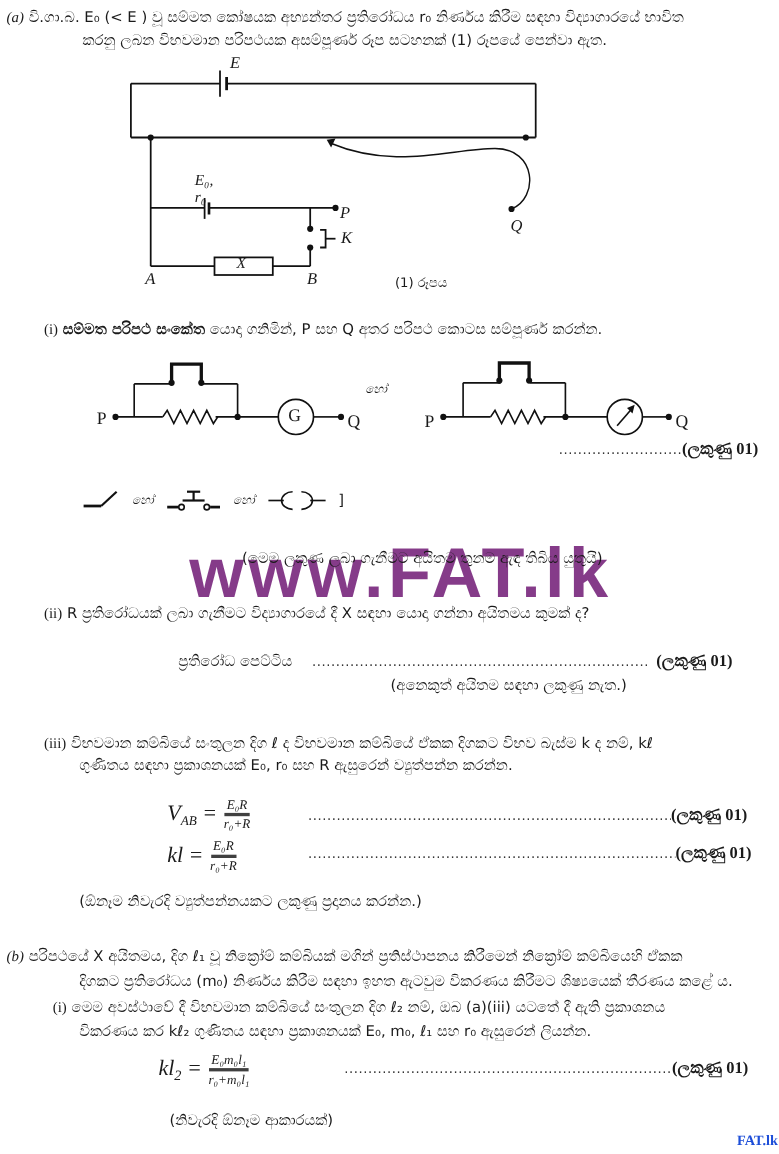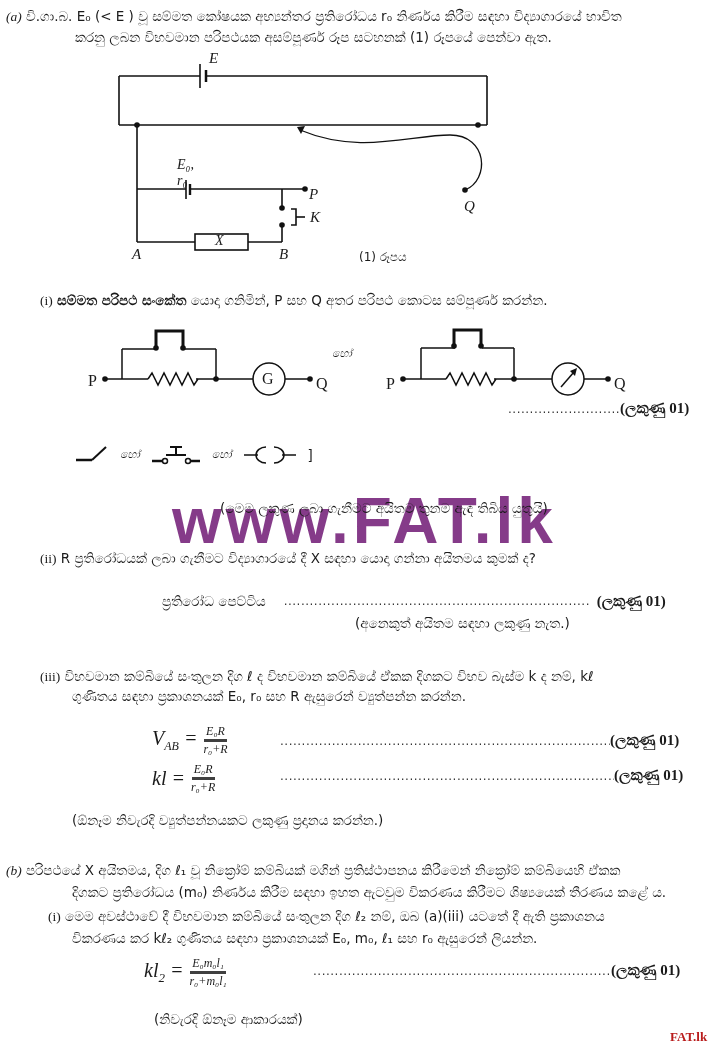--- a/index.html
+++ b/index.html
@@ -9,21 +9,21 @@
   .txt { font-size: 13.5px; line-height: 20px; white-space: nowrap; text-align: center; }
   .serif { font-family: "Liberation Serif", serif; }
   .it { font-style: italic; font-family: "Liberation Serif", serif; }
   .marks { font-family: "Liberation Serif", serif; font-size: 15px; font-weight: bold; }
   .dots { color: #333; letter-spacing: 0.5px; overflow: hidden; font-size: 12px; }
   .frac { display: inline-flex; flex-direction: column; align-items: center; vertical-align: middle; font-family: "Liberation Serif", serif; font-style: italic; font-size: 12px; line-height: 13px; }
   .frac .num { border-bottom: 3px solid #404040; padding: 0 2px 1px; }
   .frac .den { padding: 1px 2px 0; }
   .eq { font-family: "Liberation Serif", serif; font-style: italic; font-size: 20px; display: flex; align-items: center; gap: 4px; }
   .watermark { font-family: "Liberation Sans", sans-serif; font-weight: bold; font-size: 64px; color: #701a75; letter-spacing: 4px; opacity: 0.85; }
-  .footer { font-family: "Liberation Serif", serif; font-size: 13px; color: #b91c1c; font-weight: bold; }
+  .footer { font-family: "Liberation Serif", serif; font-size: 13px; color: #1d4ed8; font-weight: bold; }
   svg { overflow: visible; }
 </style>
 </head>
 <body>
 
 <div class="abs watermark" style="left:172px; top:484px;">www.FAT.lk</div>
 
 <div class="abs txt" style="left:6px; top:6px;">
   <span class="it">(a)</span>
   <span>වි.ගා.බ. E₀ (&lt; E ) වූ සම්මත කෝෂයක අභ්‍යන්තර ප්‍රතිරෝධය r₀ නිර්ණය කිරීම සඳහා විද්‍යාගාරයේ භාවිත</span>

